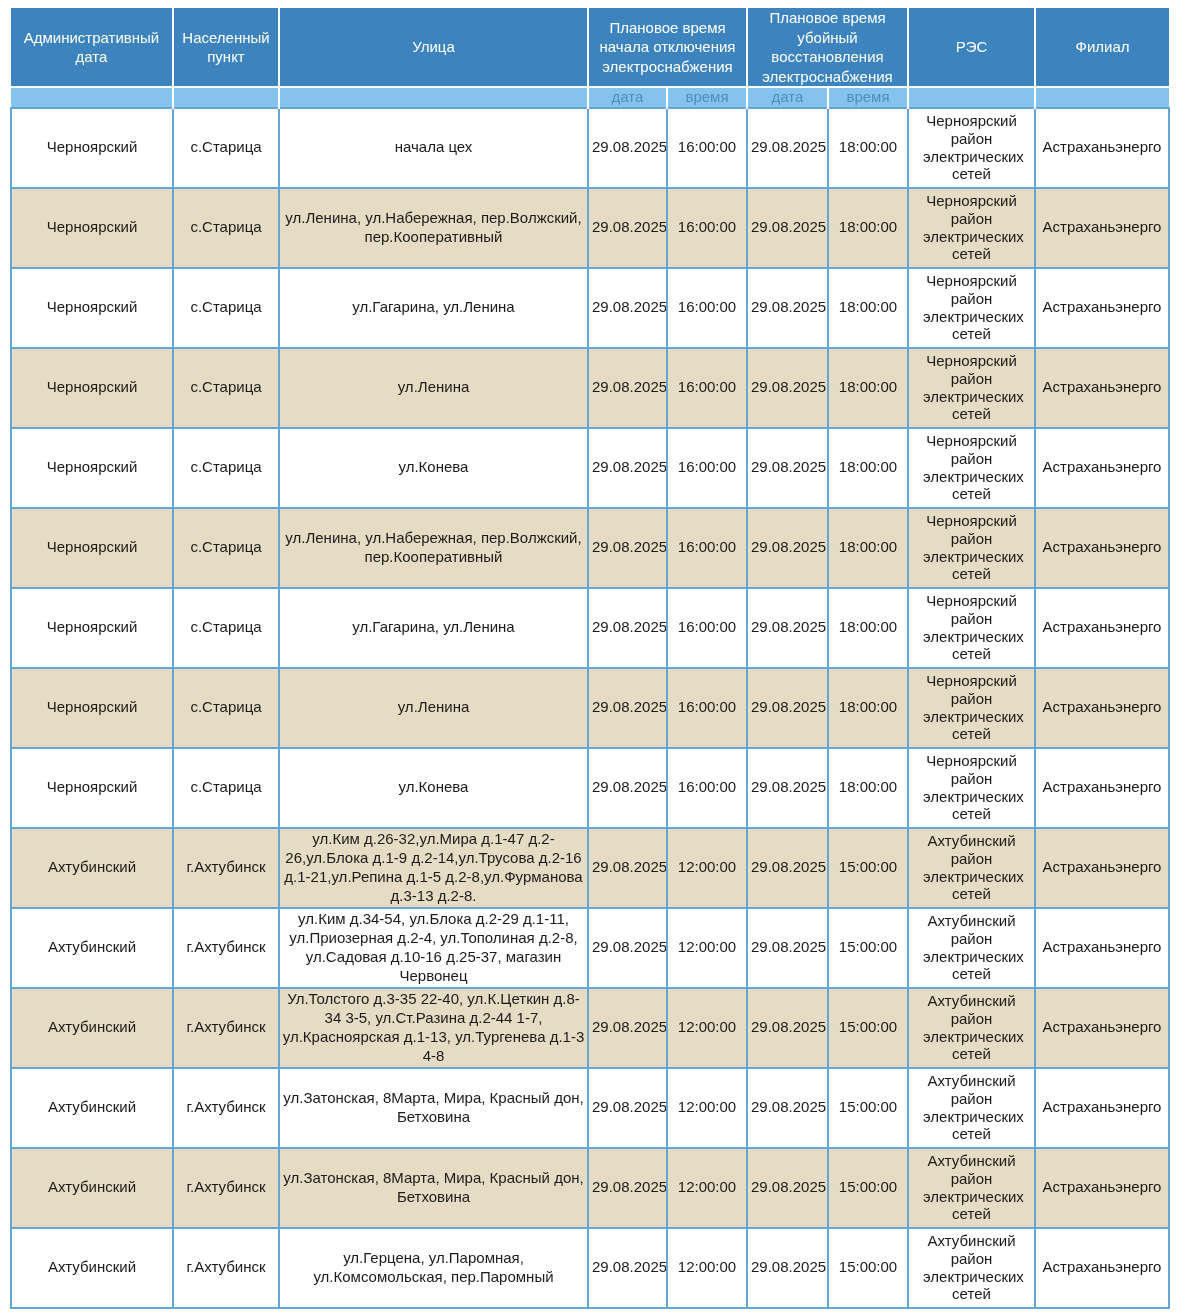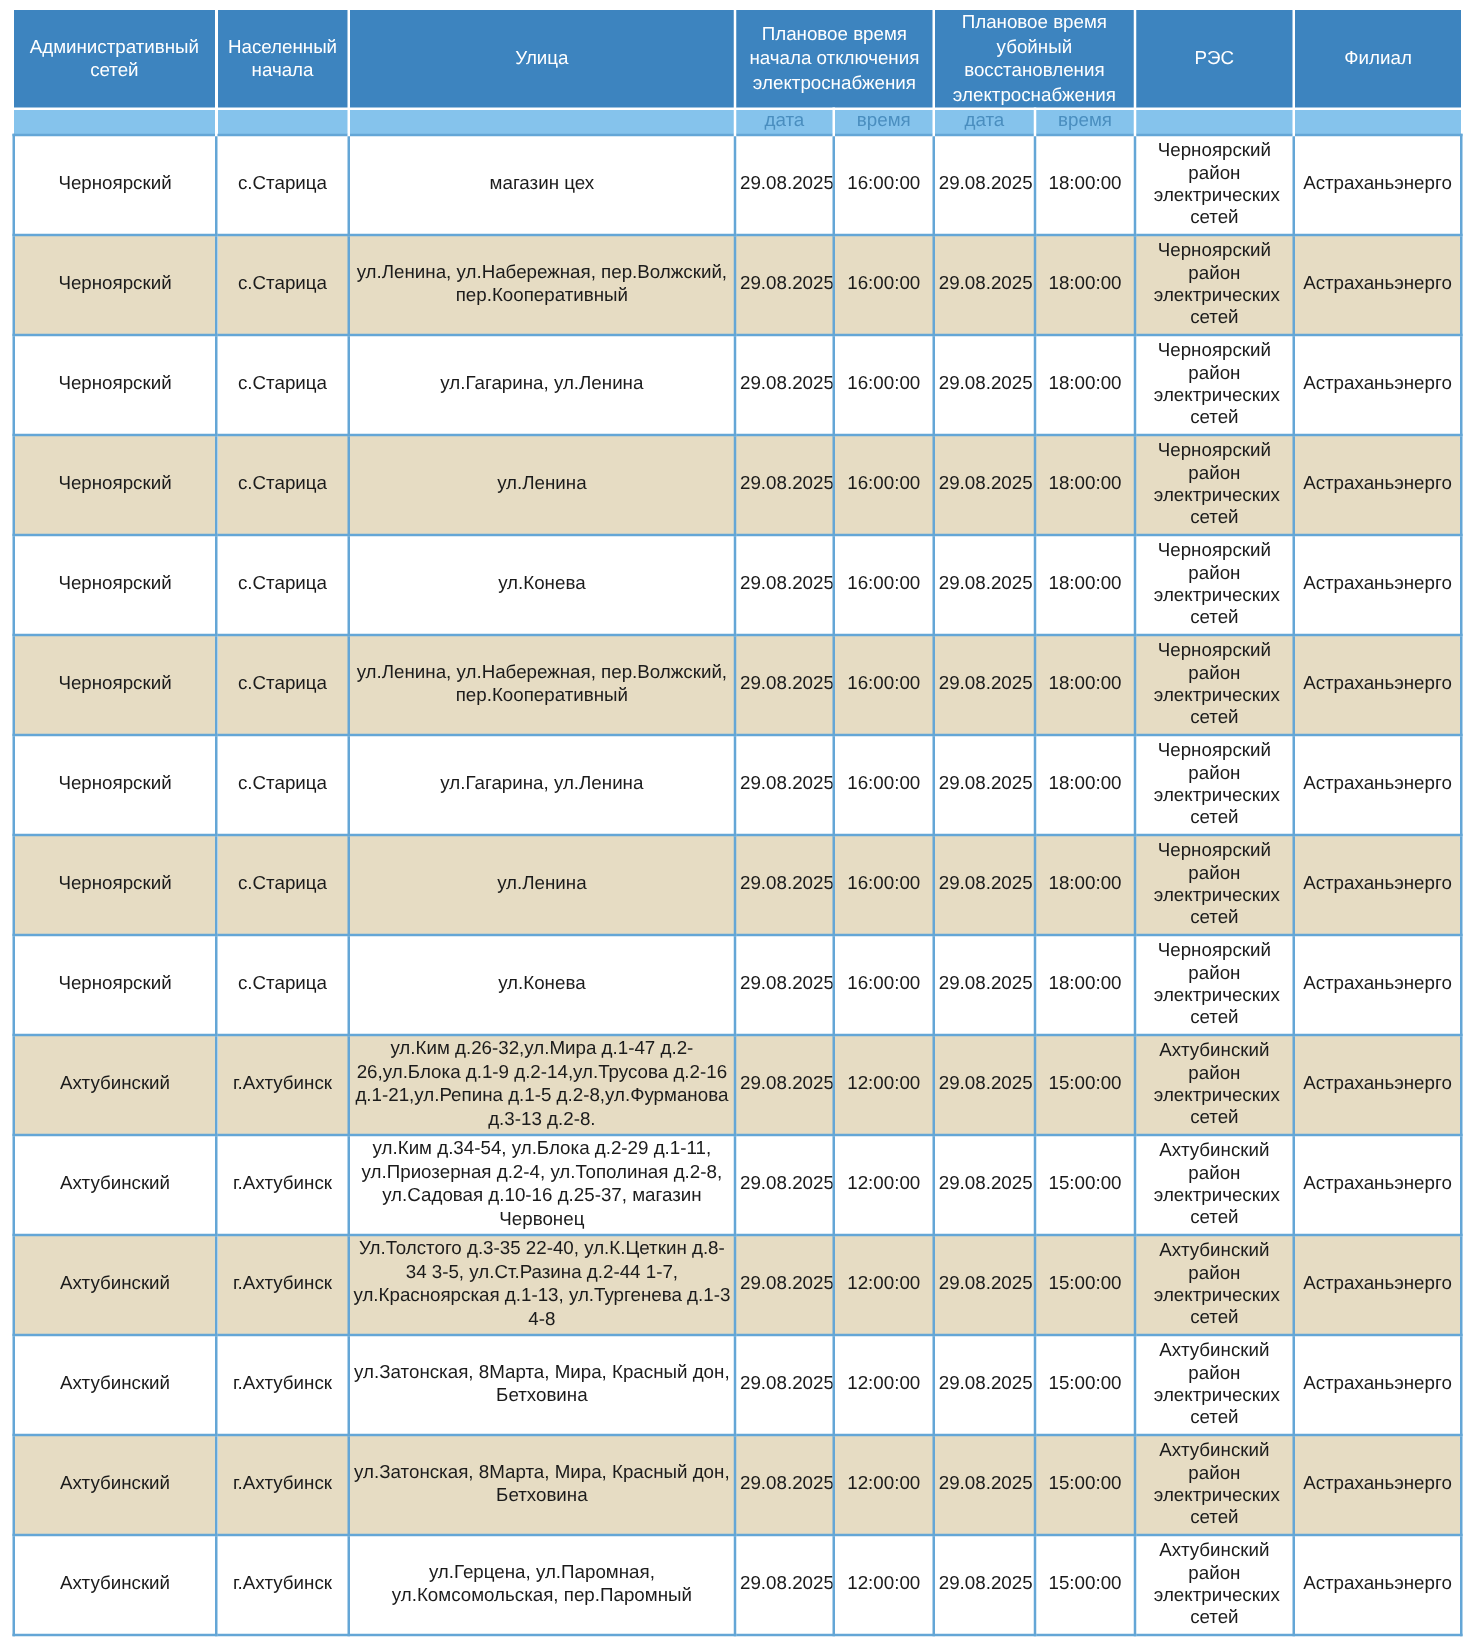--- a/index.html
+++ b/index.html
@@ -73,22 +73,22 @@
         <col class="c3">
       <col class="c4">
         <col class="c5">
         <col class="c6">
       <col class="c7">
         <col class="c8">
         <col class="c9">
     </colgroup>
     <thead>
       <tr class="head-main">
-        <th>Административный сетей</th>
-        <th>Населенный начала</th>
+        <th>Административный дата</th>
+        <th>Населенный пункт</th>
         <th>Улица</th>
         <th colspan="2">Плановое время начала отключения электроснабжения</th>
         <th colspan="2">Плановое время убойный восстановления электроснабжения</th>
         <th>РЭС</th>
         <th>Филиал</th>
       </tr>
       <tr class="head-sub">
         <th></th>
         <th></th>
         <th></th>
@@ -97,21 +97,21 @@
         <th>дата</th>
         <th>время</th>
         <th></th>
         <th></th>
       </tr>
     </thead>
     <tbody id="rows">
         <tr>
           <td class="cell-district">Черноярский</td>
           <td class="cell-settlement">с.Старица</td>
-          <td class="cell-street">магазин цех</td>
+          <td class="cell-street">начала цех</td>
           <td class="cell-outage-date">29.08.2025</td>
           <td class="cell-outage-time">16:00:00</td>
           <td class="cell-restore-date">29.08.2025</td>
           <td class="cell-restore-time">18:00:00</td>
           <td class="cell-res">Черноярский район электрических сетей</td>
           <td class="cell-branch">Астраханьэнерго</td>
         </tr>
         <tr>
           <td class="cell-district">Черноярский</td>
           <td class="cell-settlement">с.Старица</td>

